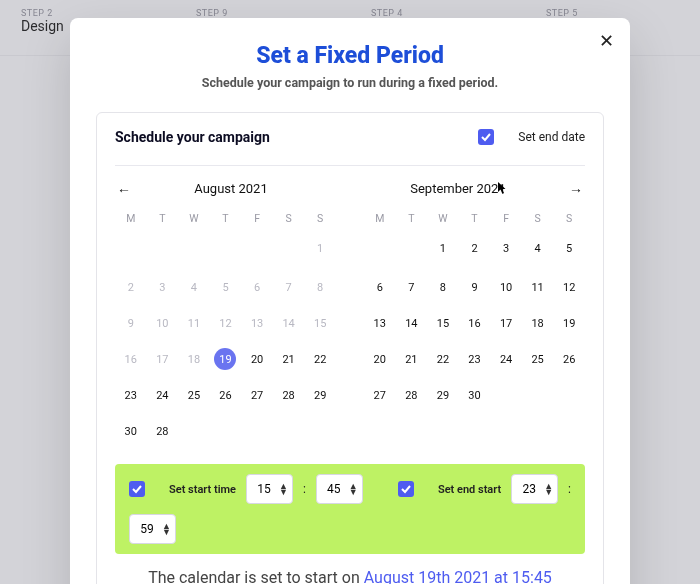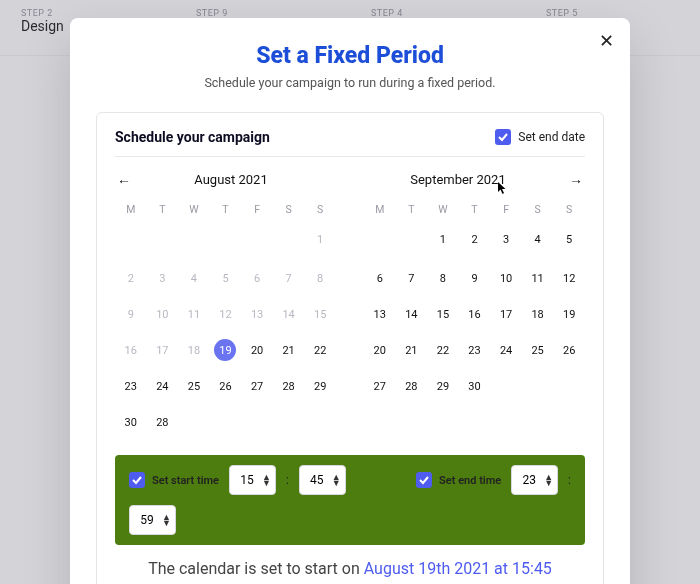--- a/index.html
+++ b/index.html
@@ -7,42 +7,42 @@
   .bg{position:absolute;inset:0;}
   .steps{display:flex;height:56px;}
   .step{flex:1;border-bottom:1px solid #e4e4e9;padding:8px 12px 0 21px;}
   .step-label{font-size:9px;letter-spacing:0.5px;color:#8a8a95;}
   .step-title{font-size:14px;color:#111;}
   .step.accent .step-title{color:#4e5cf0;}
   .backdrop{position:absolute;inset:0;background:rgba(120,120,130,0.25);}
   .modal{position:absolute;left:50%;top:18px;transform:translateX(-50%);width:560px;background:#fff;border-radius:8px;box-shadow:0 20px 50px rgba(0,0,0,0.15);padding:24px 26px 26px;}
   .close{position:absolute;top:14px;right:16px;font-size:18px;color:#222;cursor:pointer;line-height:1;}
   .title{font-size:23px;font-weight:800;color:#1d4ed8;text-align:center;}
-  .subtitle{font-size:12.5px;color:#555;text-align:center;margin-top:6px;}
+  .subtitle{font-size:12.5px;color:#555;text-align:center;margin-top:6px;font-weight:bold;}
   .panel{margin-top:22px;border:1px solid #e4e4e9;border-radius:6px;padding:16px 18px 18px;}
-  .panel-head{display:flex;align-items:center;justify-content:space-between;border-bottom:1px solid #e8e8ee;padding-bottom:11px;}
+  .panel-head{display:flex;align-items:center;justify-content:space-between;border-bottom:1px solid #e8e8ee;padding-bottom:20px;}
   .panel-title{font-size:14px;font-weight:700;color:#0c0c22;}
-  .chkrow{display:flex;align-items:center;gap:7px;}
+  .chkrow{display:flex;align-items:center;gap:24px;}
   .chk{width:16px;height:16px;border-radius:3px;background:#4e5cf0;display:flex;align-items:center;justify-content:center;}
   .chk svg{width:10px;height:10px;fill:#fff;}
   .chklabel{font-size:12px;color:#222;}
   .cal-nav{display:flex;align-items:center;justify-content:space-between;margin-top:14px;font-size:13px;color:#111;}
   .arrow{width:18px;text-align:center;font-size:14px;cursor:pointer;}
   .month-title{font-size:13px;color:#111;}
   .cals{display:flex;gap:28px;margin-top:12px;}
   .cal{flex:1;}
   .dowrow{display:grid;grid-template-columns:repeat(7,1fr);gap:0;}
   .dow{font-size:10.5px;color:#9a9aa5;text-align:center;padding:4px 0;}
   .daygrid{display:grid;grid-template-columns:repeat(7,1fr);gap:6px 0;margin-top:4px;}
   .day{font-size:11px;color:#9a9aa5;text-align:center;padding:4px 0;position:relative;}
   .day .d{display:inline-flex;align-items:center;justify-content:center;width:22px;height:22px;border-radius:50%;}
   .day.dark{color:#111;}
   .day.inactive{color:#b8b8c2;}
   .day.selected .d{background:#6a74f0;color:#fff;}
-  .timebar{margin-top:18px;background:#4d7c0f;border-radius:4px;padding:10px 14px;display:flex;align-items:center;gap:10px;flex-wrap:wrap;}
+  .timebar{margin-top:18px;background:#bef264;border-radius:4px;padding:10px 14px;display:flex;align-items:center;gap:10px;flex-wrap:wrap;}
   .timebar .chklabel{font-weight:600;font-size:11px;}
   .stepper{display:flex;align-items:center;background:#fff;border:1px solid #d7d7e2;border-radius:4px;height:30px;padding:0 4px 0 8px;}
   .stepper .val{font-size:12px;min-width:18px;text-align:center;}
   .stepper .arrows{display:flex;flex-direction:column;line-height:6px;font-size:9px;color:#333;margin-left:6px;}
   .colon{font-size:12px;color:#222;}
   .spacer{flex:1;}
   .belowtext{font-size:16px;color:#444;text-align:center;margin-top:14px;}
   .belowtext .lnk{color:#4e5cf0;}
   .cursor{position:absolute;top:180px;left:497px;pointer-events:none;}
   .cursor svg{width:10px;height:14px;}
@@ -223,21 +223,21 @@
             <span>▼</span>
           </span>
       </div>
       <div class="spacer"></div>
       <div class="chkrow">
         <div class="chk">
             <svg viewBox="0 0 10 10">
               <path d="M1 5 L4 8 L9 2" fill="none" stroke="#fff" stroke-width="2"></path>
             </svg>
           </div>
-        <span class="chklabel">Set end time</span>
+        <span class="chklabel">Set end start</span>
       </div>
       <div class="stepper">
         <span class="val">23</span>
         <span class="arrows">
             <span>▲</span>
             <span>▼</span>
           </span>
       </div>
       <span class="colon">:</span>
       <div class="stepper">

